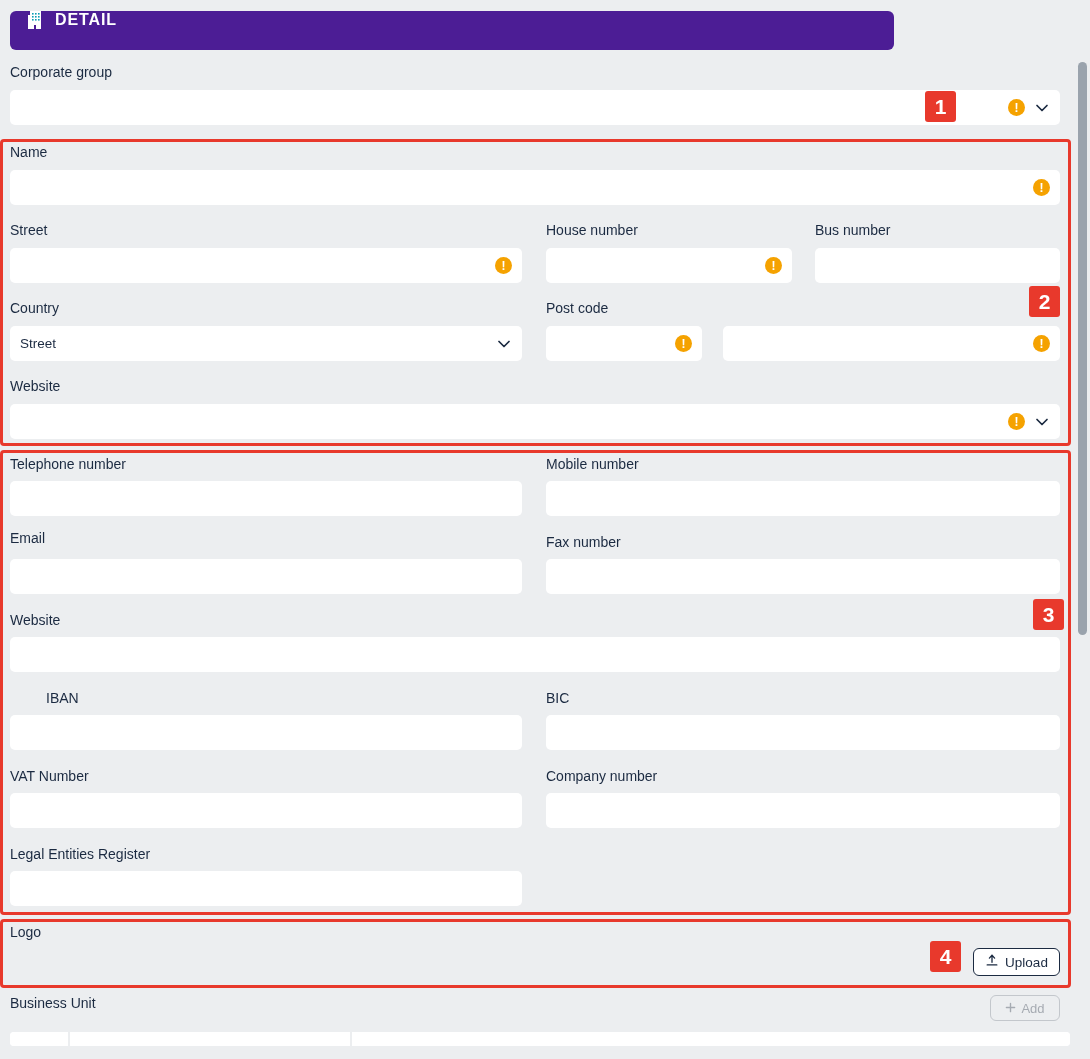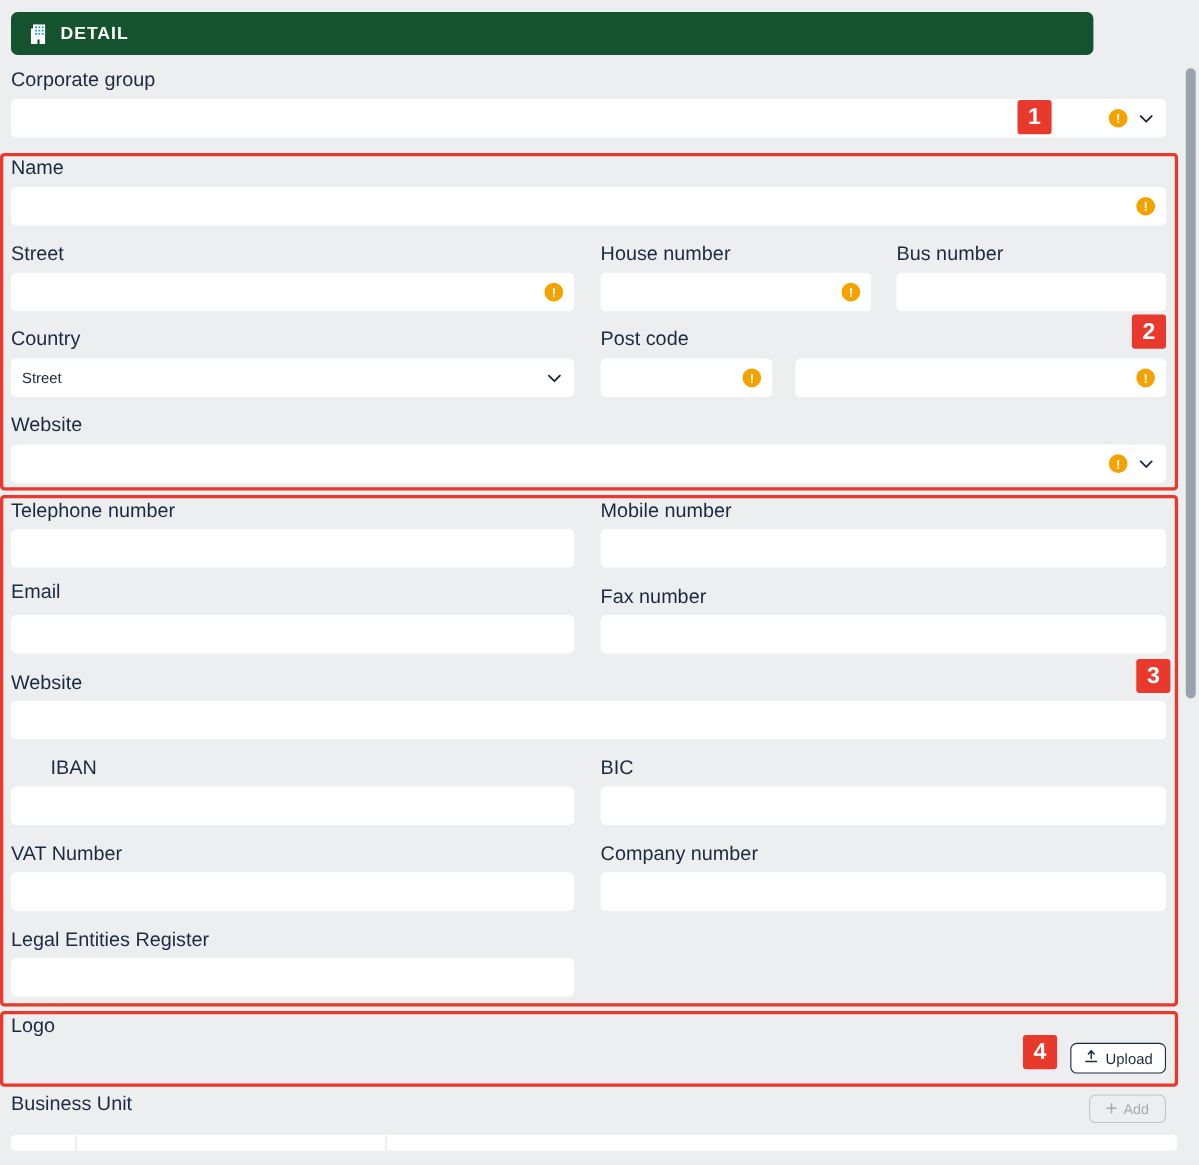--- a/index.html
+++ b/index.html
@@ -8,33 +8,33 @@
     width:1090px;height:1059px;
     background:#eceef0;
     font-family:"Liberation Sans", sans-serif;
     overflow:hidden;
     position:relative;
   }
   .page{position:absolute;inset:0;background:#eceef0;}
 
   
   .detail-header{
-    position:absolute;left:10px;top:11px;width:984px;height:39px;
-    background:#14532d;border-radius:6px;
-    display:flex;align-items:center;gap:11px;padding-left:18px;
+    position:absolute;left:10px;top:11px;width:884px;height:39px;
+    background:#4c1d95;border-radius:6px;
+    display:flex;align-items:flex-start;gap:11px;padding-left:18px;
     box-sizing:border-box;
   }
   .detail-header .ttl{
     color:#ffffff;font-size:16px;font-weight:bold;letter-spacing:.9px;
   }
   .bldg{width:16px;height:18px;display:block;}
 
   
   .label{
-    font-size:18px;color:#1b2a41;font-weight:500;
+    font-size:14px;color:#1b2a41;font-weight:500;
     line-height:15px;
   }
   .inp{
     background:#ffffff;border:none;border-radius:5px;
     height:35px;box-sizing:border-box;
     display:flex;align-items:center;
     font-size:13.5px;color:#1b2a41;
     padding:0 10px;
     position:relative;
   }

